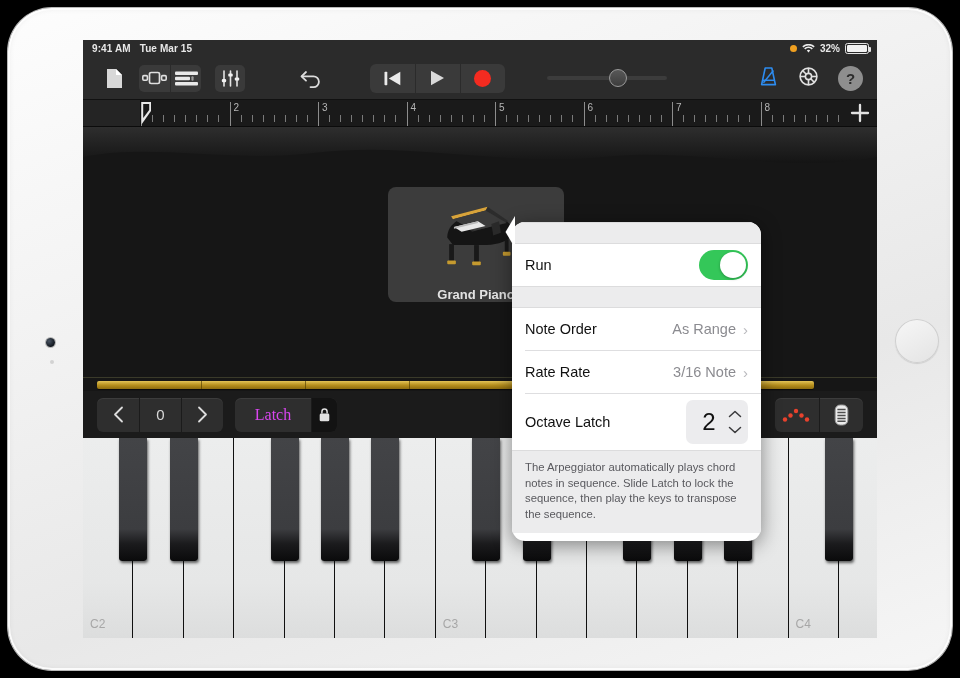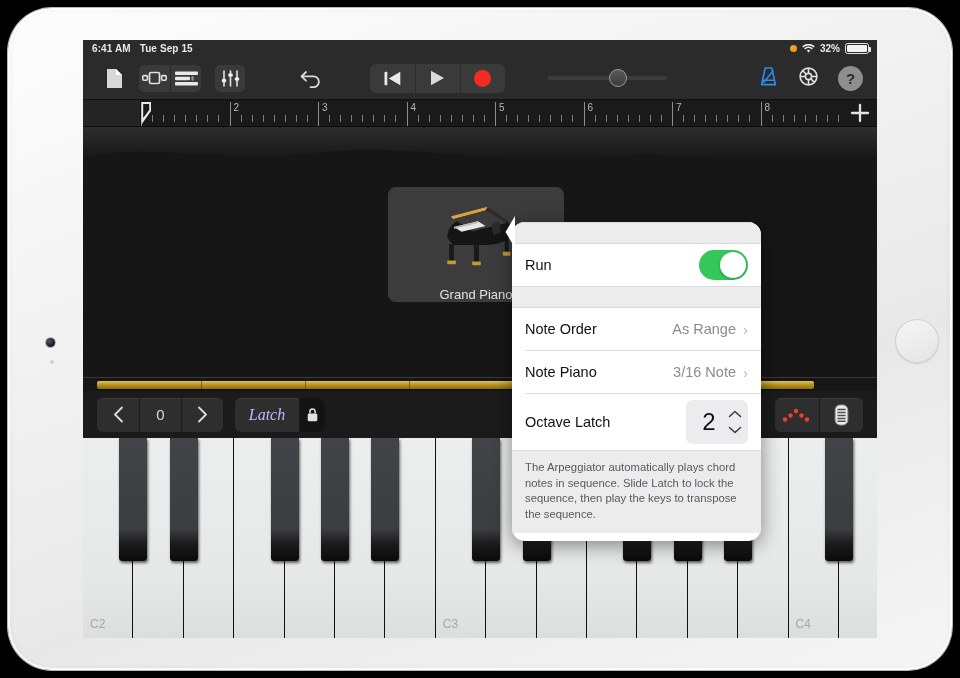--- a/index.html
+++ b/index.html
@@ -134,21 +134,21 @@
   }
   #wave-bg { position:absolute; left:0; top:0; width:100%; height: 62px; }
   #instrument-card {
     position: absolute; left: 305px; top: 60px;
     width: 176px; height: 115px;
     background: #3c3c3c; border-radius: 8px;
     display: flex; flex-direction: column; align-items: center; justify-content: flex-start;
     padding-top: 14px;
   }
   #piano-img { width: 92px; height: 72px; }
-  #instrument-label { color: #e3e3e3; font-size: 13px; margin-top: 17px; }
+  #instrument-label { color: #e3e3e3; font-size: 13px; margin-top: 17px; font-weight: bold; }
 
   
   #gold-strip-row { position: relative; height: 14px; background: #161616; border-top: 1px solid #3a3a2a;}
   #gold-strip { position:absolute; left: 14px; top: 3px; height: 8px; width: 717px;
      background: linear-gradient(180deg,#e3c457,#b68f1d 52%,#8e6d10);
      border-radius: 2px; box-shadow: 0 1px 0 rgba(0,0,0,.5);}
   .gold-seg { position:absolute; top:0; bottom:0; width:1px; background: rgba(80,60,0,.65); }
 
   
   #controls-bar {
@@ -157,21 +157,21 @@
     background: #1b1b1b;
     display: flex; align-items: center;
     padding: 0 14px;
   }
   .ctl-group { display: flex; background: #2e2e2e; border-radius: 6px; overflow: hidden; height: 34px;
      box-shadow: inset 0 1px 0 rgba(255,255,255,.07); }
   .ctl-btn { width: 42px; display: flex; align-items: center; justify-content: center; color: #d8d8d8; font-size: 15px;}
   .ctl-btn + .ctl-btn { border-left: 1px solid #1b1b1b; }
   #octave-group { }
   #latch-group { margin-left: 12px; }
-  #latch-btn { width: 64px; font-family: "Liberation Serif", serif; font-style: italic; font-size: 16px; color:#c4b5fd;}
+  #latch-btn { width: 76px; font-family: "Liberation Serif", serif; font-size: 16px; color:#d946ef;}
   #latch-lock { width: 26px; background: #131313; display:flex; align-items:center; justify-content:center;}
   #glissando-group { margin-left: 78px; width: 118px; flex-direction: column; justify-content: center; }
   #glissando-label { font-family:"Liberation Serif", serif; font-style: italic; font-size: 14px; color:#cfcfcf; text-align:center; width:100%;}
   #gliss-dots { display:flex; gap:5px; justify-content:center; margin-top:2px;}
   .gd { width:4px; height:4px; border-radius:50%; background:#6a6a6a;}
   .gd.on { background:#c9c9c9; }
   #right-group { margin-left: auto; }
   .ctl-btn.wide { width: 44px; }
 
   
@@ -241,22 +241,22 @@
   <div id="device-bezel-inner"></div>
   <div id="front-camera"></div>
   <div id="ambient-sensor"></div>
   <div id="home-button"></div>
 </div>
 
 <div id="screen">
 
   <div id="status-bar">
     <div class="sb-left">
-      <span>6:41 AM</span>
-      <span>Tue Sep 15</span>
+      <span>9:41 AM</span>
+      <span>Tue Mar 15</span>
     </div>
     <div class="sb-right">
       <span id="mic-dot"></span>
       <svg id="wifi-icon" viewBox="0 0 16 12">
         <path d="M8 10.4 L10.1 7.9 A3.3 3.3 0 0 0 5.9 7.9 Z" fill="#ececec"></path>
         <path d="M2.6 5.1 A8.2 8.2 0 0 1 13.4 5.1 L12 6.6 A6.2 6.2 0 0 0 4 6.6 Z" fill="#ececec"></path>
         <path d="M0.4 2.5 A11.6 11.6 0 0 1 15.6 2.5 L14.3 4 A9.7 9.7 0 0 0 1.7 4 Z" fill="#ececec"></path>
       </svg>
       <span>32%</span>
       <span id="battery-icon">
@@ -607,21 +607,21 @@
     <div class="pop-gap"></div>
 
     <div class="pop-row">
       <span>Note Order</span>
       <span class="row-value">As Range</span>
       <span class="chev">›</span>
     </div>
     <div class="pop-divider"></div>
 
     <div class="pop-row">
-      <span>Note Piano</span>
+      <span>Rate Rate</span>
       <span class="row-value">3/16 Note</span>
       <span class="chev">›</span>
     </div>
     <div class="pop-divider"></div>
 
     <div class="pop-row" id="row-octave">
       <span>Octave Latch</span>
       <div id="stepper">
         <div id="stepper-value">2</div>
         <div id="stepper-arrows">

